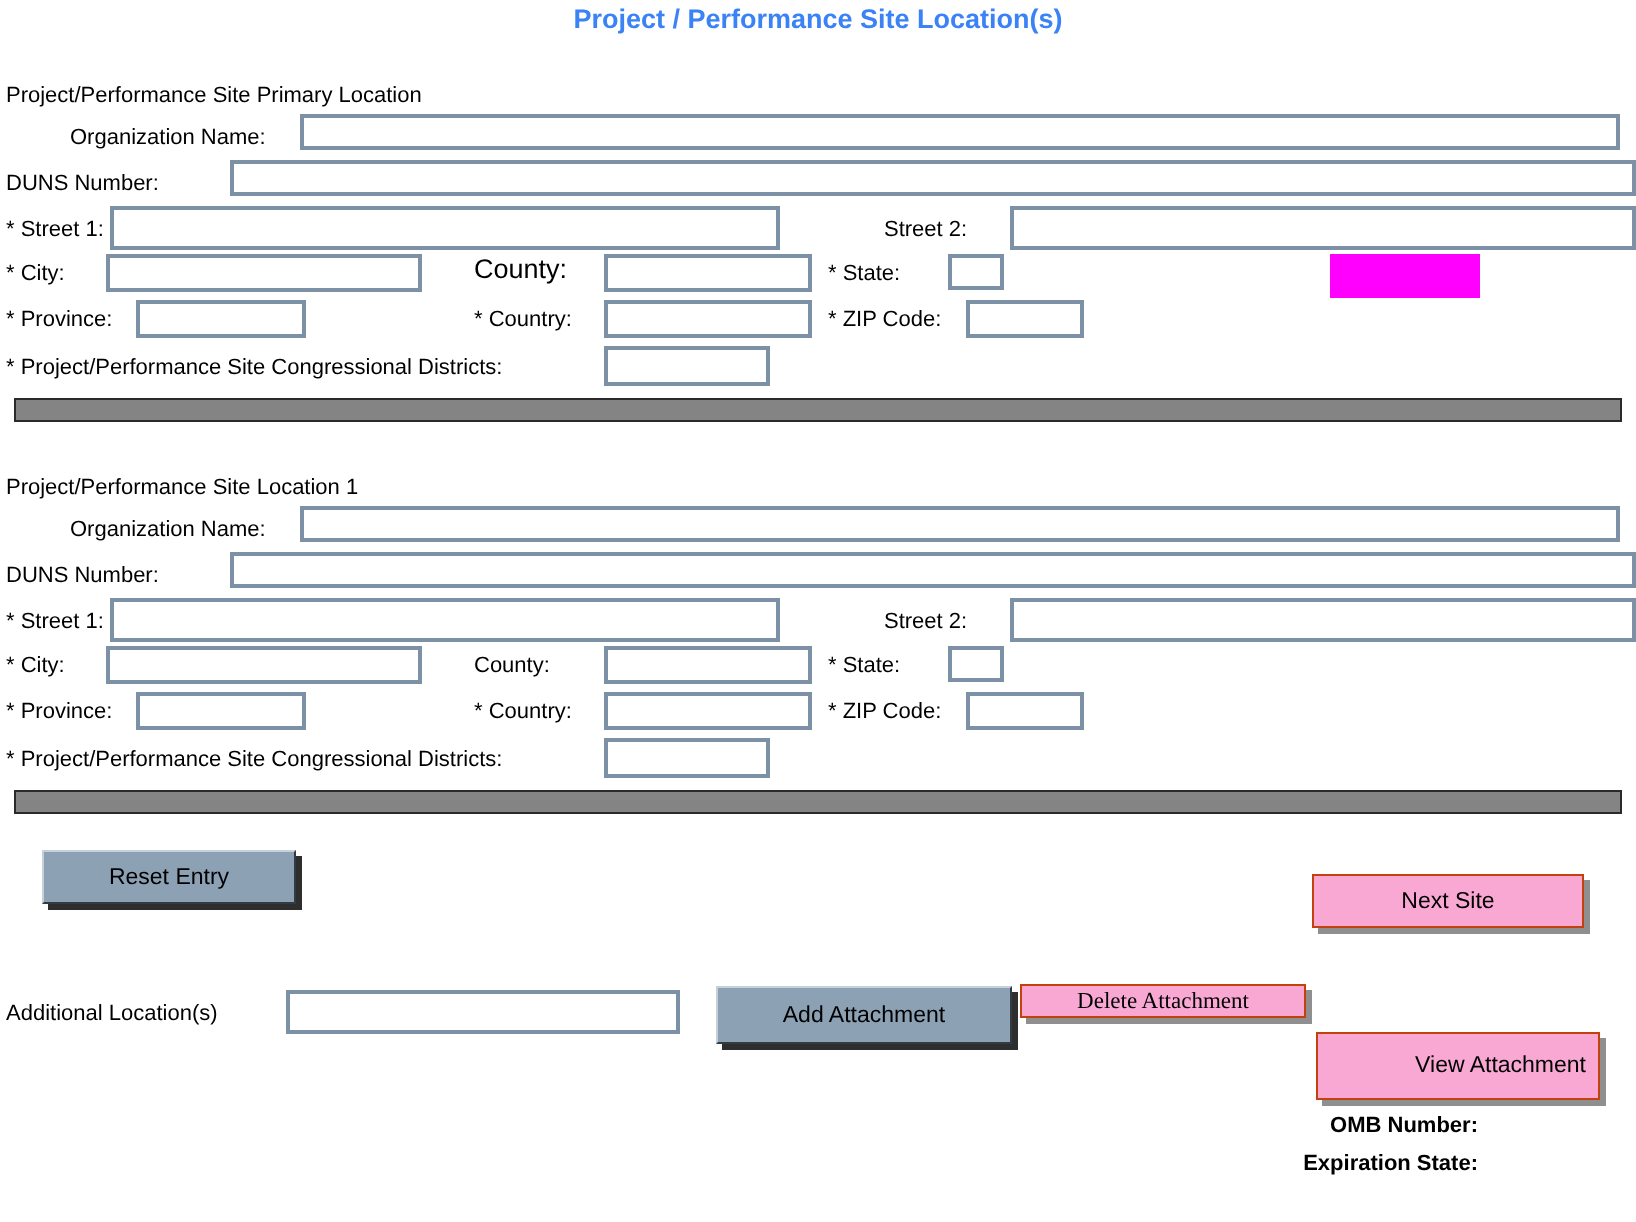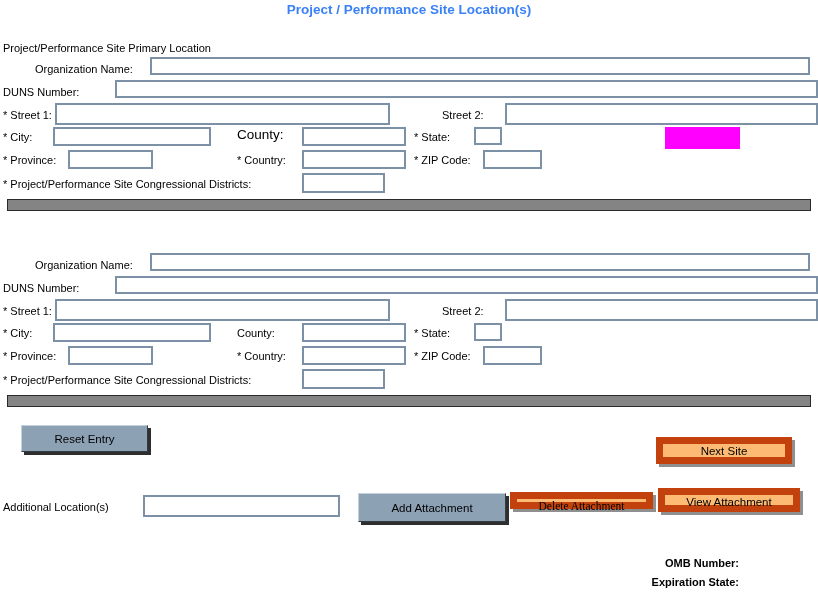--- a/index.html
+++ b/index.html
@@ -44,27 +44,27 @@
   .cong-inp  { left:302px; top:131px; width:83px; height:20px; }
   .divbar    { position:absolute; left:7px; top:157px; width:804px; height:12px;
                background:#848484; border:1px solid #2a2a2a; box-sizing:border-box; }
 
   
   .btn { position:absolute; box-sizing:border-box; font-family:inherit; font-size:11.5px; color:#000;
          cursor:pointer; }
   .btn-blue { background:#8da1b5; border:1px solid #333a42;
               border-top-color:#c6d0da; border-left-color:#c6d0da;
               box-shadow:3px 3px 0 #2e2e2e; }
-  .btn-white { background:#fdba74; border:7px solid #c2410c;
+  .btn-white { background:#f9a8d4; border:1px solid #c2410c;
                box-shadow:3px 3px 0 #8f8f8f; }
   .btn-reset  { left:21px;  top:425px; width:127px; height:27px; }
   .btn-next   { left:656px; top:437px; width:136px; height:27px; }
   .btn-add    { left:358px; top:493px; width:148px; height:29px; }
   .btn-delete { left:510px; top:492px; width:143px; height:17px;font-family:Liberation Serif, serif; }
-  .btn-view   { left:658px; top:488px; width:142px; height:24px; }
+  .btn-view   { left:658px; top:516px; width:142px; height:34px;text-align:right; }
 
   .addl-lbl { position:absolute; left:3px; top:501px; font-size:11px; color:#000; }
   .addl-inp { position:absolute; left:143px; top:495px; width:197px; height:22px; }
 
   .footer { position:absolute; right:79px; top:557px; text-align:right; font-size:11px; color:#000; }
   .footer div { margin-bottom:7px;font-weight:bold; }
 </style>
 </head>
 <body>
 
@@ -101,20 +101,21 @@
     <span class="lbl zip-lbl">* ZIP Code:</span>
     <input class="inp zip-inp" type="text" style="">
 
     <span class="lbl cong-lbl">* Project/Performance Site Congressional Districts:</span>
     <input class="inp cong-inp" type="text" style="">
 
     <div class="divbar"></div>
   </div>
 
   <div class="section sec-loc1">
+    <div class="sec-header">Project/Performance Site Location 1</div>
 
     <span class="lbl org-lbl">Organization Name:</span>
     <input class="inp org-inp" type="text" style="">
 
     <span class="lbl duns-lbl">DUNS Number:</span>
     <input class="inp duns-inp" type="text" style="">
 
     <span class="lbl st1-lbl">* Street 1:</span>
     <input class="inp st1-inp" type="text" style="">
     <span class="lbl st2-lbl">Street 2:</span>

